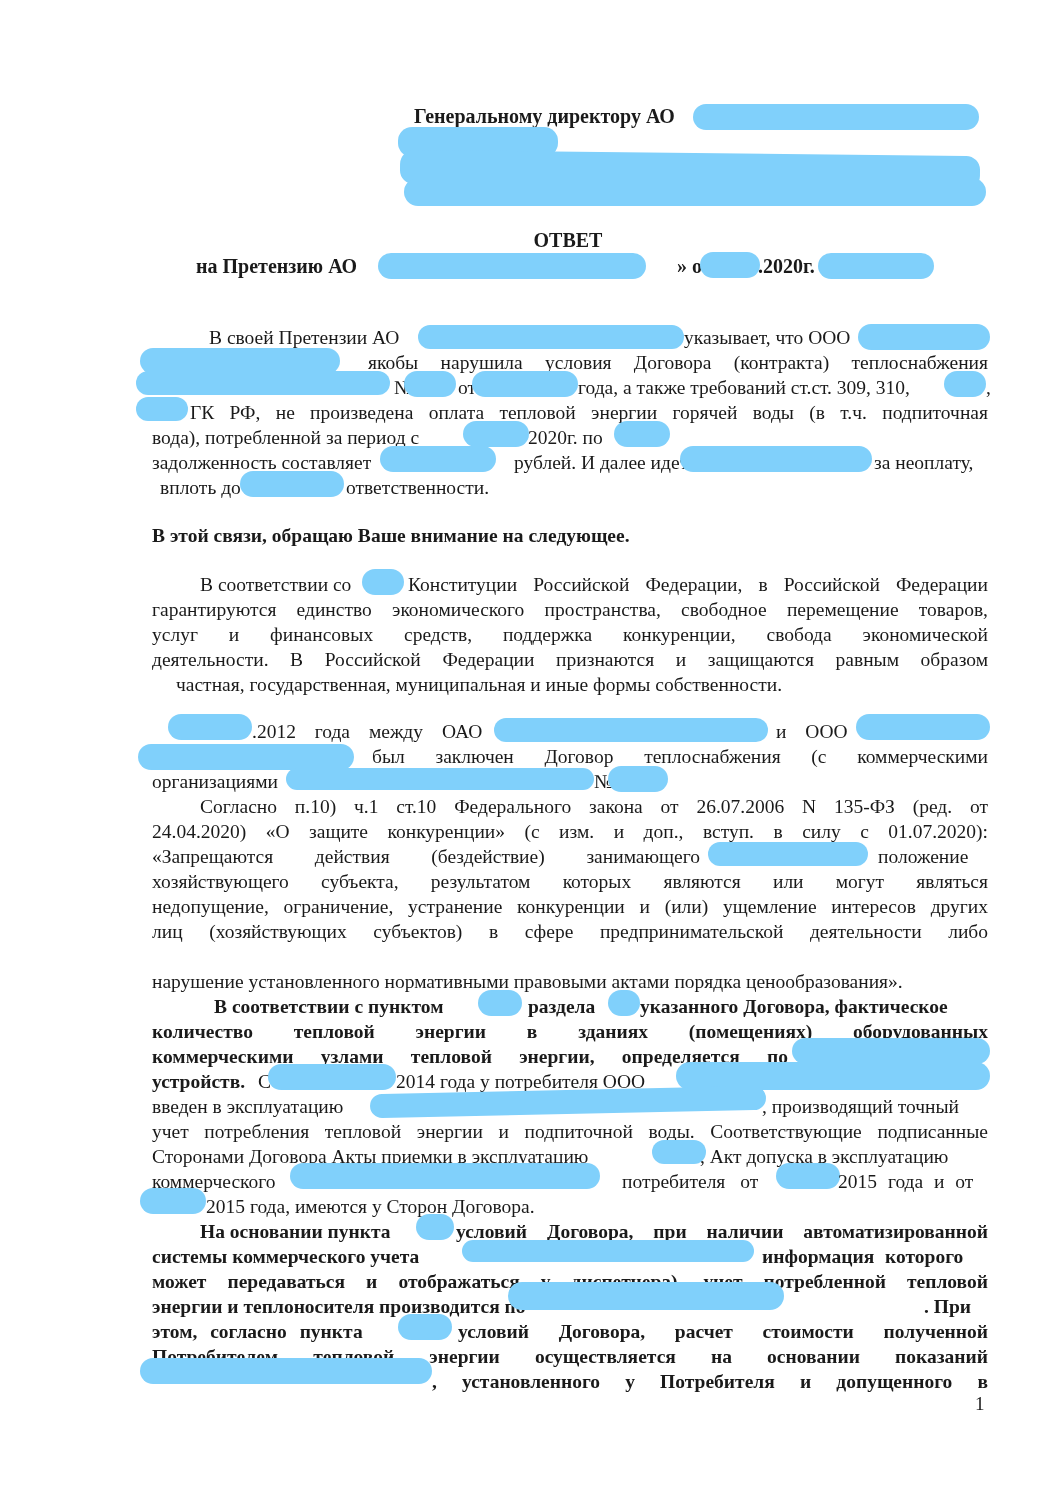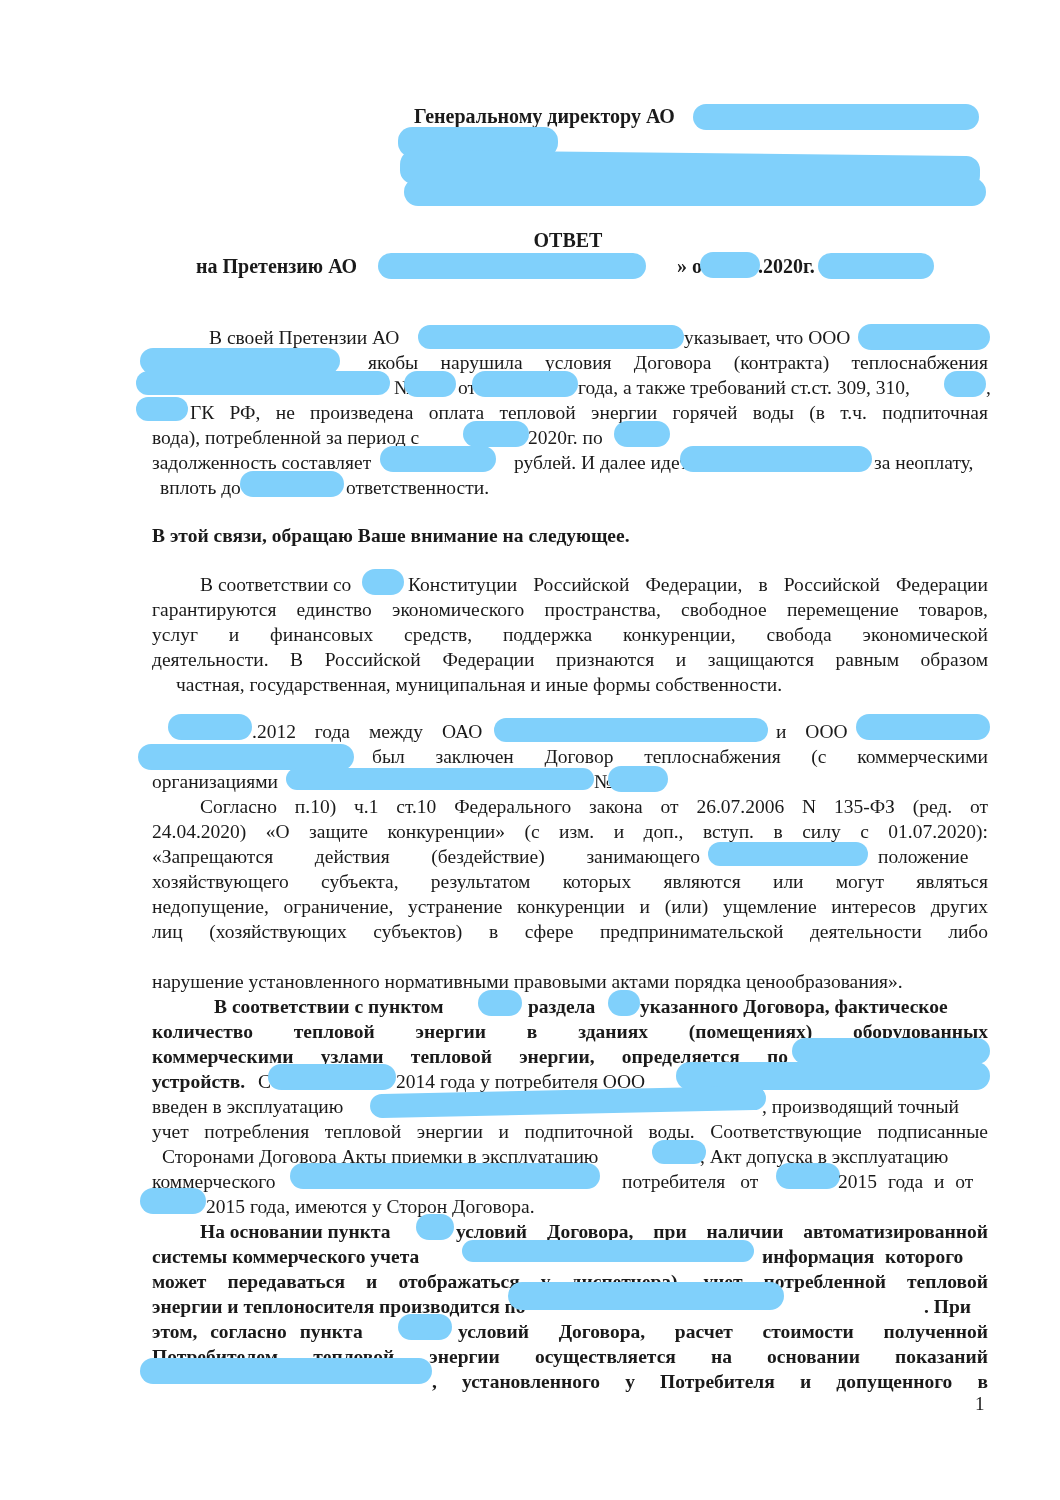--- a/index.html
+++ b/index.html
@@ -114,21 +114,21 @@
   <div class="line bold" style="left:152px;top:1070px;">устройств.</div>
   <div class="line" style="left:258px;top:1070px;">С</div>
   <div class="redact" style="left:268px;top:1064px;width:128px;height:26px;"></div>
   <div class="line" style="left:396px;top:1070px;">2014 года у потребителя ООО</div>
   <div class="redact" style="left:676px;top:1062px;width:314px;height:28px;"></div>
 
   <div class="line" style="left:152px;top:1095px;">введен в эксплуатацию</div>
   <div class="redact" style="left:370px;top:1090px;width:396px;height:24px;transform:rotate(-1.2deg);"></div>
   <div class="line" style="left:762px;top:1095px;">, производящий точный</div>
   <div class="line just" style="left:152px;width:836px;top:1120px;">учет потребления тепловой энергии и подпиточной воды. Соответствующие подписанные</div>
-  <div class="line" style="left:162px;top:1145px;">Сторонами Договора Акты приемки в эксплуатацию</div>
+  <div class="line" style="left:152px;top:1145px;">Сторонами Договора Акты приемки в эксплуатацию</div>
   <div class="redact" style="left:652px;top:1140px;width:54px;height:24px;"></div>
   <div class="line" style="left:700px;top:1145px;">, Акт допуска в эксплуатацию</div>
   <div class="line" style="left:152px;top:1170px;">коммерческого</div>
   <div class="redact" style="left:290px;top:1163px;width:310px;height:26px;"></div>
   <div class="line" style="left:622px;top:1170px;word-spacing:10px;">потребителя от</div>
   <div class="redact" style="left:776px;top:1163px;width:64px;height:26px;"></div>
   <div class="line" style="left:838px;top:1170px;word-spacing:6px;">2015 года и от</div>
   <div class="redact" style="left:140px;top:1188px;width:66px;height:26px;"></div>
   <div class="line" style="left:206px;top:1195px;">2015 года, имеются у Сторон Договора.</div>
 

